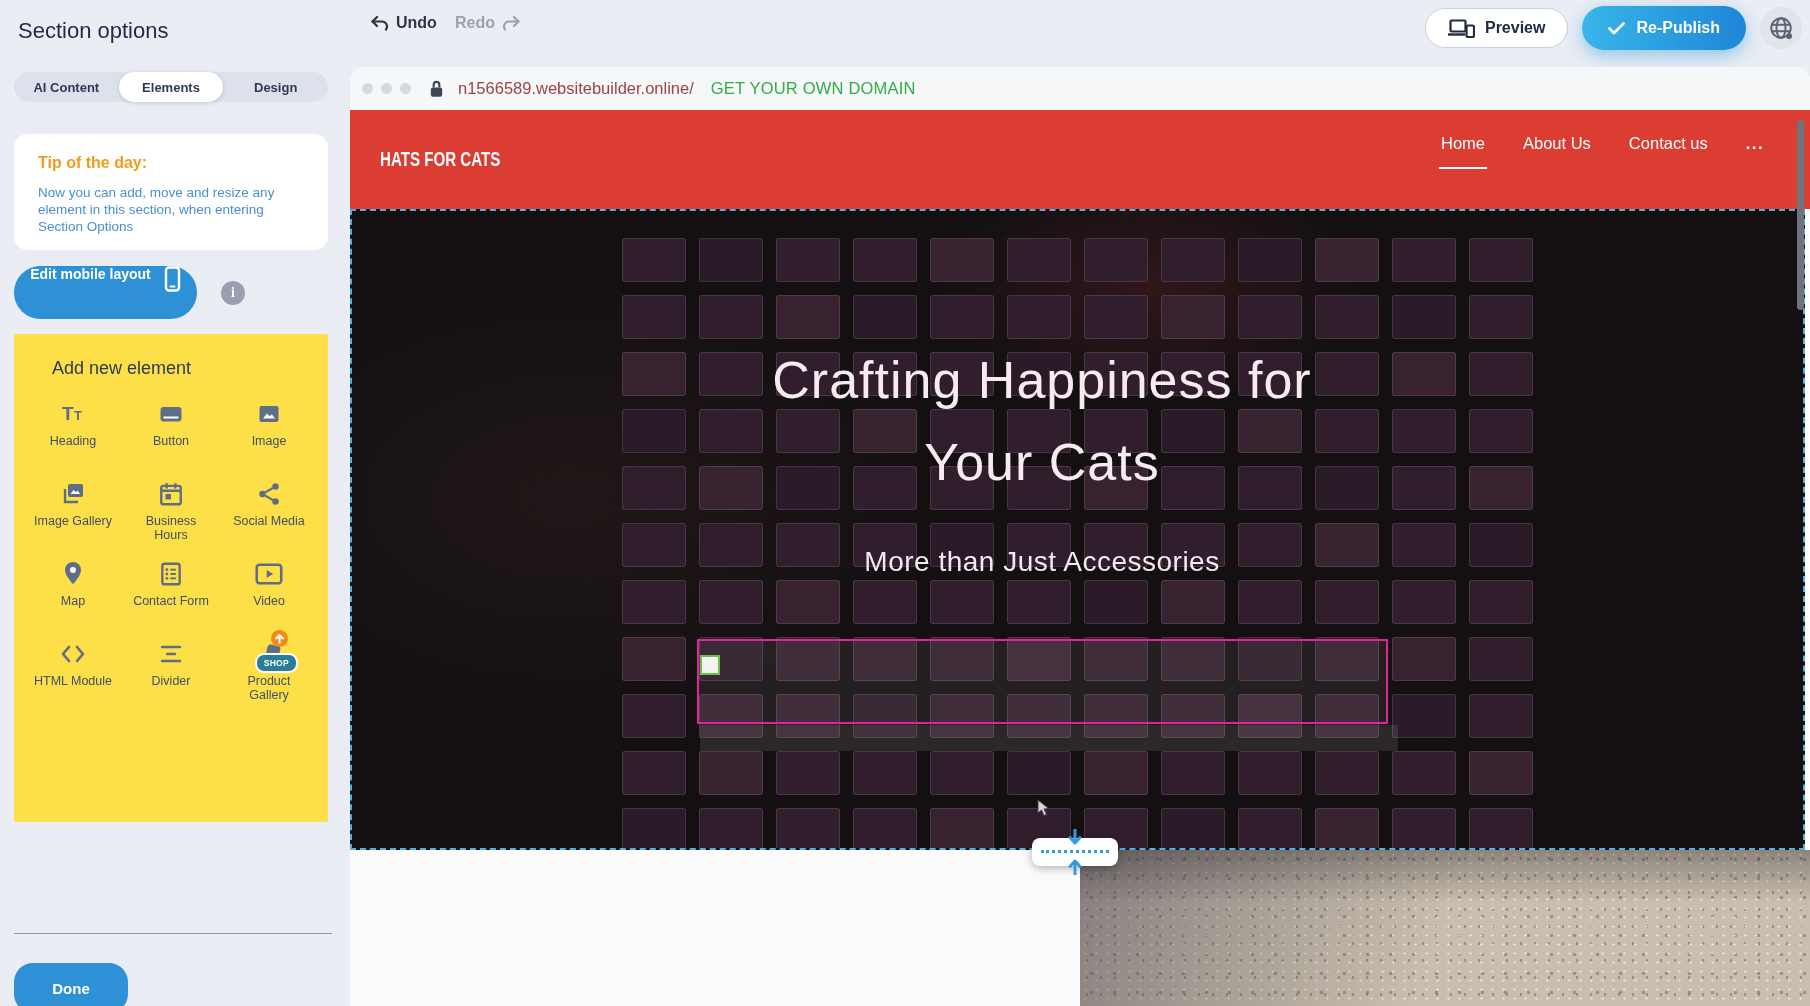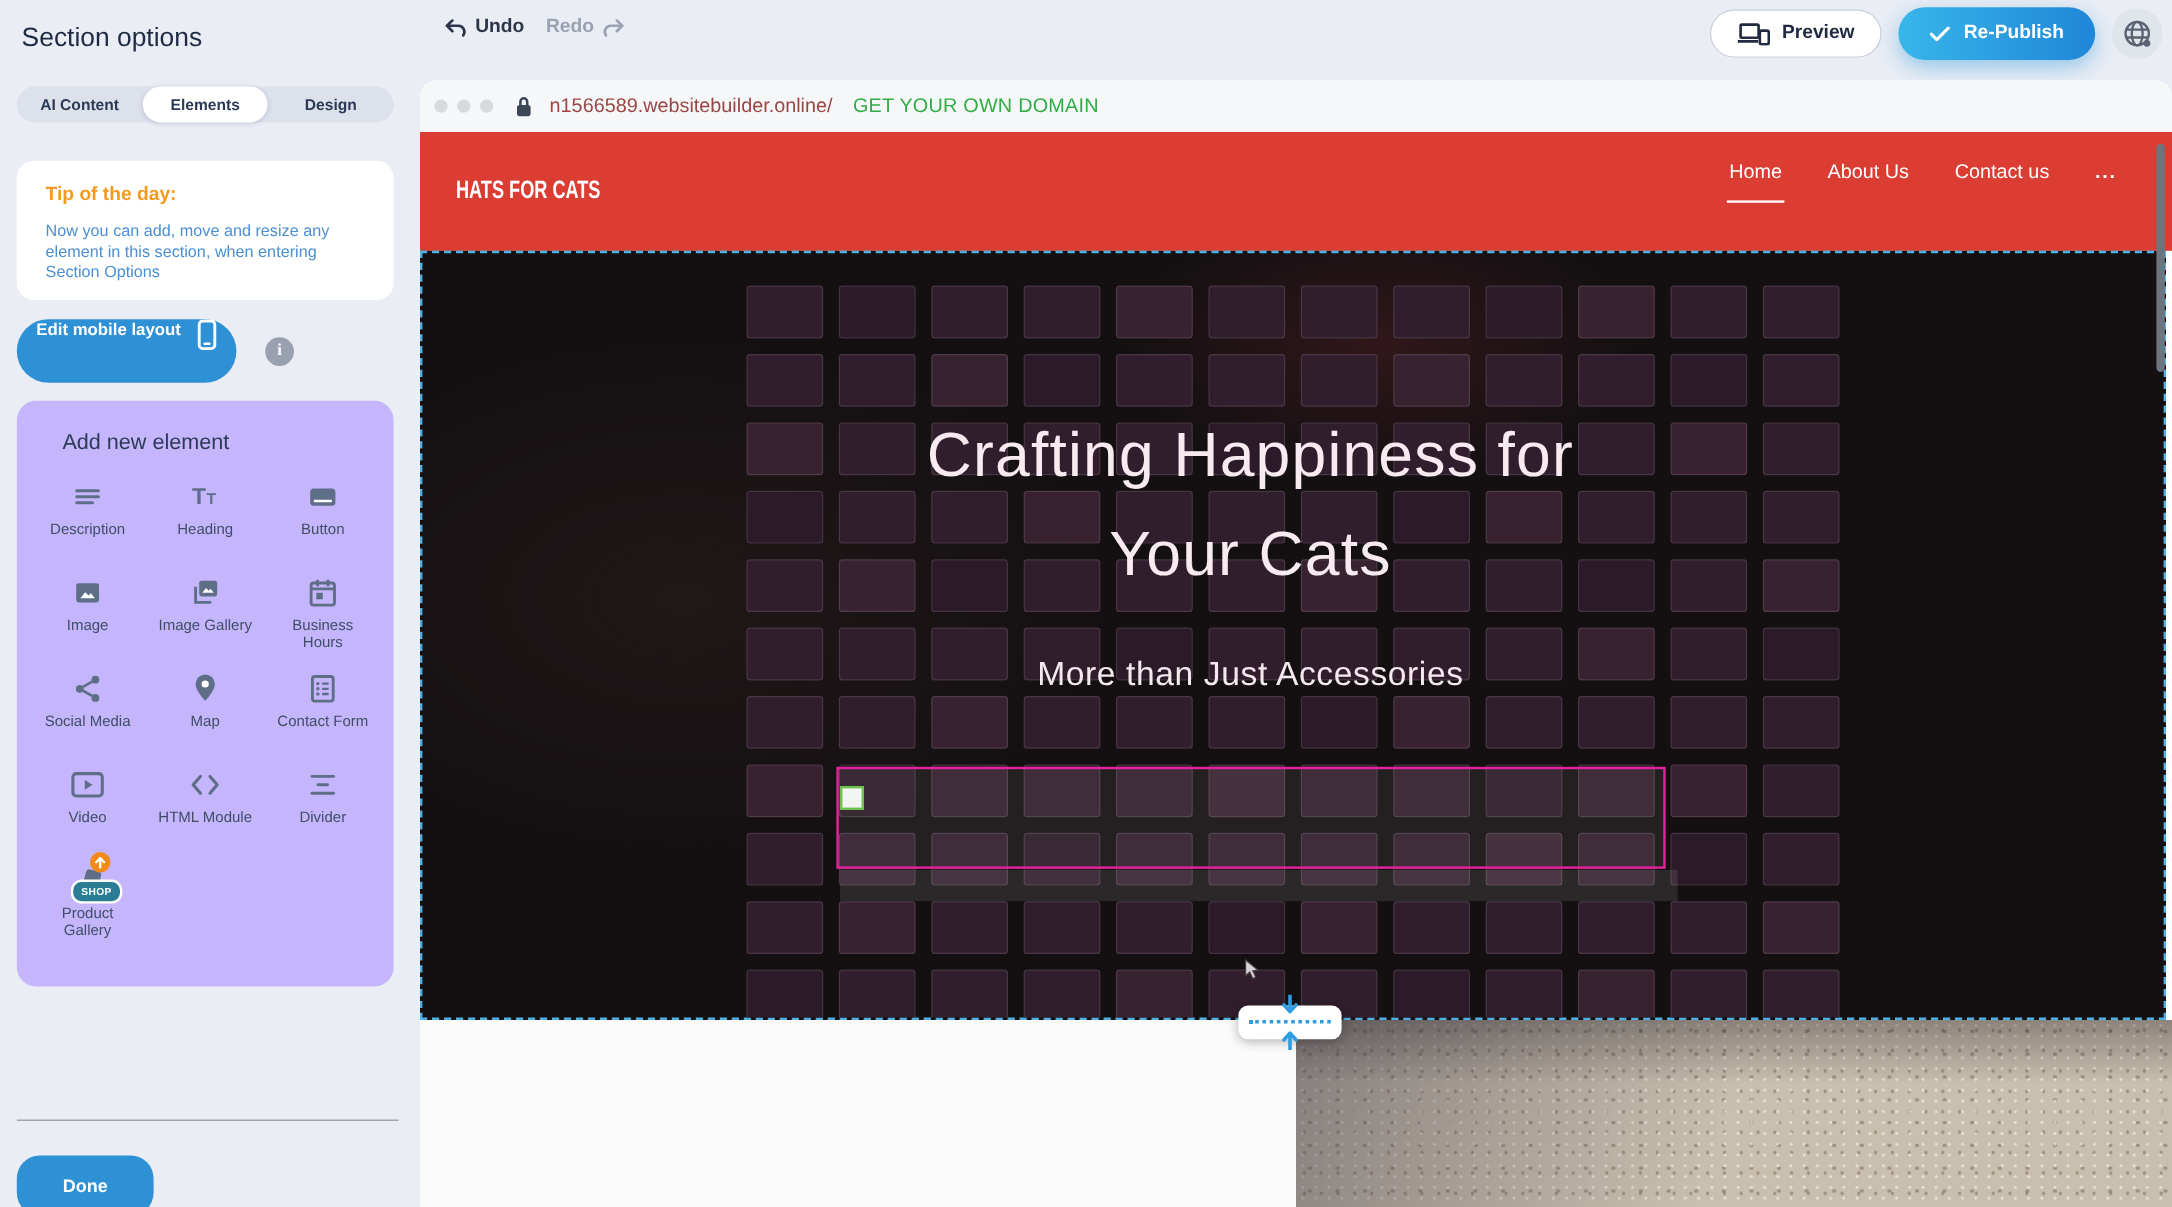--- a/index.html
+++ b/index.html
@@ -36,21 +36,21 @@
     font:bold 13px "Liberation Sans",sans-serif; color:#2c3a55; cursor:pointer; }
   .tab.active { background:#fff; box-shadow:0 1px 4px rgba(30,40,70,.18); }
   .tip-card { position:absolute; left:14px; top:134px; width:314px; height:116px; background:#fff; border-radius:14px; padding:20px 24px; }
   .tip-title { font-size:16px; font-weight:bold; color:var(--tip-orange,#f39a1f); margin-bottom:12px; }
   .tip-body { font-size:13.5px; line-height:17px; color:var(--tip-blue,#4a8fd4); width:262px; }
   .mobile-row { position:absolute; left:14px; top:266px; display:flex; align-items:center; gap:24px; }
   .edit-mobile-btn { width:183px; height:53px; border:none; border-radius:27px; background:var(--accent-blue,#2e90d5);
     color:#fff; font:bold 14px "Liberation Sans",sans-serif; display:flex; align-items:flex-start; justify-content:center; gap:13px; cursor:pointer; }
   .info-btn { width:24px; height:24px; border:none; border-radius:50%; background:#99a1b0; color:#fff;
     font:bold 14px "Liberation Serif",serif; display:flex; align-items:center; justify-content:center; cursor:pointer; }
-  .add-card { position:absolute; left:14px; top:334px; width:314px; height:488px; background:#c4b5fd; border-radius:16px; padding:24px 10px 0 10px; }
+  .add-card { position:absolute; left:14px; top:334px; width:314px; height:488px; background:#fde047; border-radius:2px; padding:24px 10px 0 10px; }
   .add-title { font-size:18px; color:#2c3a55; font-weight:normal; margin-left:28px; margin-bottom:20px; }
   .el-grid { display:grid; grid-template-columns:1fr 1fr 1fr; row-gap:2px; }
   .el-cell { height:78px; display:flex; flex-direction:column; align-items:center; justify-content:flex-start; cursor:pointer; }
   .el-icon { height:30px; display:flex; align-items:center; justify-content:center; position:relative; }
   .el-label { margin-top:5px; font-size:12.5px; line-height:14px; color:#414e66; text-align:center; max-width:82px; }
   .pg-badge-arrow { position:absolute; top:-9px; right:-4px; width:17px; height:17px; border-radius:50%;
     background:#f28a17; display:flex; align-items:center; justify-content:center; }
   .pg-badge-shop { position:absolute; bottom:-4px; right:-14px; background:#2a7d95; color:#fff;
     font:bold 8.5px "Liberation Sans",sans-serif; padding:3px 7px; border-radius:9px; border:2px solid #fff; letter-spacing:.3px; }
   .panel-divider { position:absolute; left:14px; top:933px; width:318px; border:none; border-top:1px solid #8f959d; }
@@ -203,32 +203,20 @@
       </button>
       <button class="info-btn">i</button>
     </div>
 
     <div class="add-card">
       <h3 class="add-title">Add new element</h3>
       <div class="el-grid" id="elements-grid">
           <div class="el-cell">
             <span class="el-icon">
               <svg width="26" height="24" viewBox="0 0 24 24">
-                <g stroke="#5f6e87" stroke-width="2.6" stroke-linecap="round">
-                  <path d="M3 7 h18"></path>
-                  <path d="M3 12 h18"></path>
-                  <path d="M3 17 h13"></path>
-                </g>
-              </svg>
-            </span>
-            <span class="el-label">Description</span>
-          </div>
-          <div class="el-cell">
-            <span class="el-icon">
-              <svg width="26" height="24" viewBox="0 0 24 24">
                 <text x="1" y="18" font-family="Liberation Sans,sans-serif" font-size="19" font-weight="bold" fill="#5f6e87">T</text>
                 <text x="13" y="18" font-family="Liberation Sans,sans-serif" font-size="13" font-weight="bold" fill="#5f6e87">T</text>
               </svg>
             </span>
             <span class="el-label">Heading</span>
           </div>
           <div class="el-cell">
             <span class="el-icon">
               <svg width="28" height="24" viewBox="0 0 24 24">
                 <rect x="1.5" y="5" width="21" height="14.5" rx="3" fill="#5f6e87"></rect>

